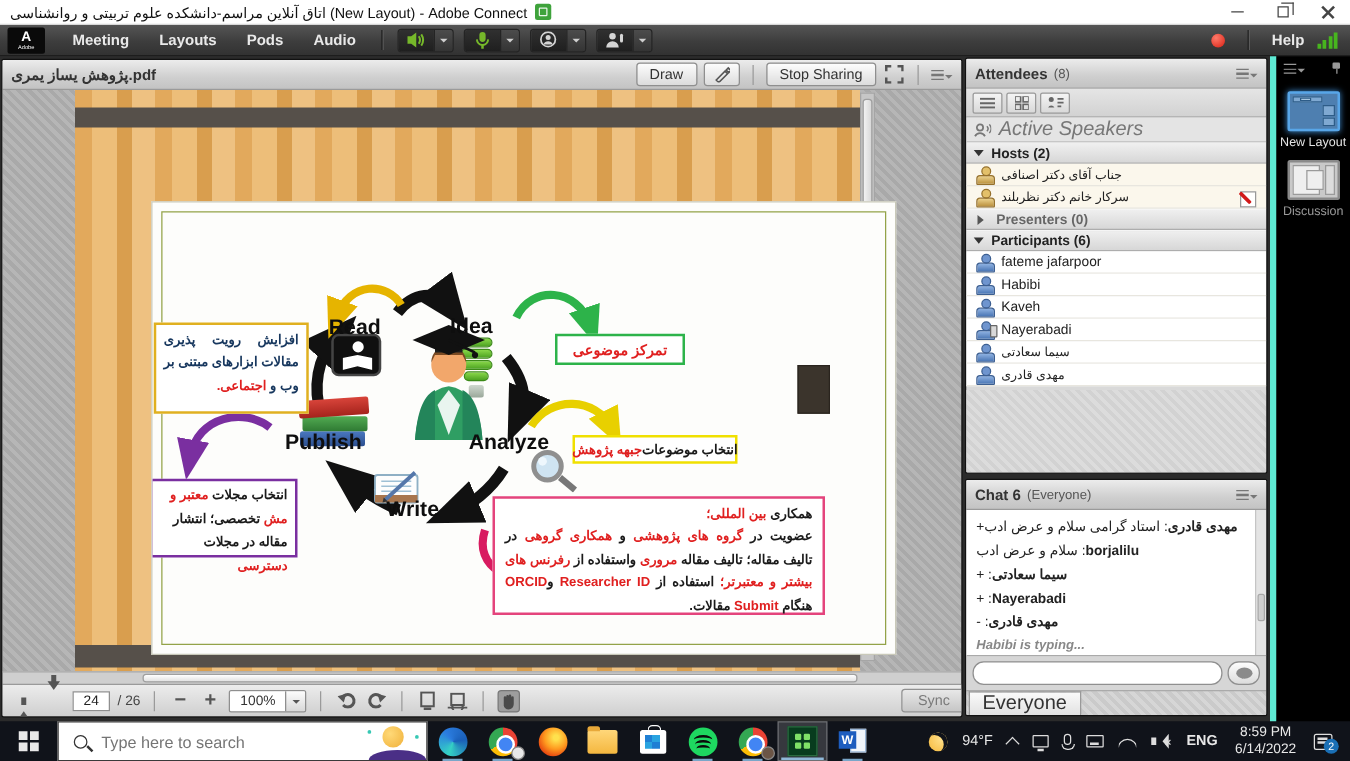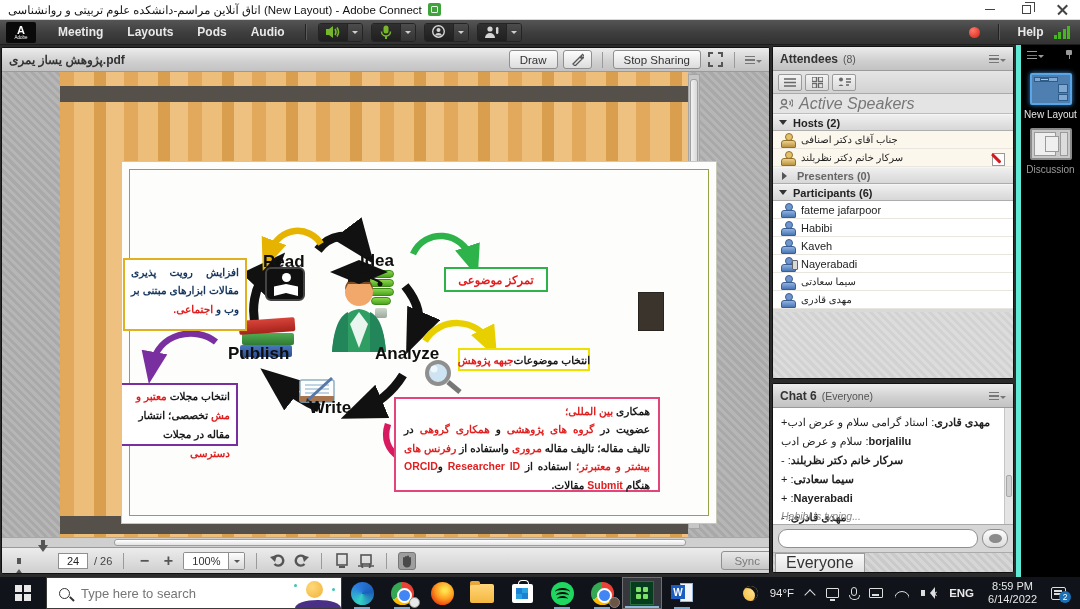--- a/index.html
+++ b/index.html
@@ -110,21 +110,21 @@
   #att-empty{position:absolute;left:0;right:0;bottom:0;top:265px;background:repeating-linear-gradient(45deg,#d2d2d2 0 3px,#dcdcdc 3px 6px);}
   .draw-ind{margin-left:auto;position:relative;width:14px;height:14px;}
   .draw-ind::before{content:"";position:absolute;left:1px;top:2px;width:11px;height:11px;background:#fff;border:1px solid #999;}
   .draw-ind::after{content:"";position:absolute;left:2px;top:2px;width:12px;height:2.5px;background:#d11a1a;transform:rotate(45deg);transform-origin:0 0;border-radius:1px;}
 
   
   #chat-pod{left:772px;top:338px;width:242px;height:190px;display:flex;flex-direction:column;}
   #chat-body{position:relative;flex:1;background:#fff;border-bottom:1px solid #aaa;overflow:hidden;padding:5px 10px 0 8px;}
   .msg{direction:rtl;text-align:left;font-size:11px;color:#222;line-height:19px;white-space:nowrap;}
   .msg b{font-weight:bold;}
-  #typing{position:absolute;left:8px;bottom:2px;font-size:10.5px;color:#888;font-style:italic;}
+  #typing{position:absolute;left:8px;bottom:2px;font-size:10.5px;color:#888;font-style:italic;font-weight:bold;}
   #chat-scroll{position:absolute;right:0;top:0;bottom:0;width:9px;background:#e4e4e4;border-left:1px solid #c5c5c5;}
   #chat-scroll .thumb{position:absolute;left:1px;top:58%;width:6px;height:22px;background:#cfcfcf;border:1px solid #a8a8a8;border-radius:2px;}
   #chat-input-row{height:27px;background:#d6d6d6;display:flex;align-items:center;gap:4px;padding:0 5px;}
   #chat-input{flex:1;height:19px;border:1px solid #8f8f8f;border-radius:9px;background:#fff;font-size:11px;padding:0 8px;outline:none;}
   #send-btn{width:26px;height:19px;border:1px solid #8f8f8f;border-radius:9px;background:linear-gradient(#fdfdfd,#dcdcdc);display:flex;align-items:center;justify-content:center;}
   #send-btn .bub{width:13px;height:9px;background:#8b8b8b;border-radius:50%;position:relative;}
   #send-btn .bub::after{content:"";position:absolute;left:2px;bottom:-3px;border:3px solid transparent;border-top-color:#8b8b8b;}
   #chat-tabs{height:20px;background:repeating-linear-gradient(45deg,#cacaca 0 3px,#d6d6d6 3px 6px);display:flex;align-items:flex-end;border-top:1px solid #aaa;}
   #tab-everyone{height:19px;background:linear-gradient(#fafafa,#e2e2e2);border:1px solid #999;border-bottom:none;font-size:16px;color:#333;display:flex;align-items:center;padding:0 10px;margin-left:2px;}
 
@@ -580,21 +580,20 @@
         <span class="t">Chat 6</span>
         <span class="s">(Everyone)</span>
         <span class="pod-menu">
             <span class="lines"></span>
             <span class="tri"></span>
           </span>
       </div>
       <div id="chat-body">
         <div class="msg"><b>مهدی قادری</b>: <span>استاد گرامی سلام و عرض ادب+</span></div>
         <div class="msg"><b>borjalilu</b>: <span>سلام و عرض ادب</span></div>
-        <div class="msg"><b>سرکار خانم دکتر نظربلند</b>: <span>-</span></div>
         <div class="msg"><b>سیما سعادتی</b>: <span>+</span></div>
         <div class="msg"><b>Nayerabadi</b>: <span>+</span></div>
         <div class="msg"><b>مهدی قادری</b>: <span>-</span></div>
         <div id="typing">Habibi is typing...</div>
         <div id="chat-scroll">
             <span class="thumb"></span>
           </div>
       </div>
       <div id="chat-input-row">
         <input id="chat-input" style="">

